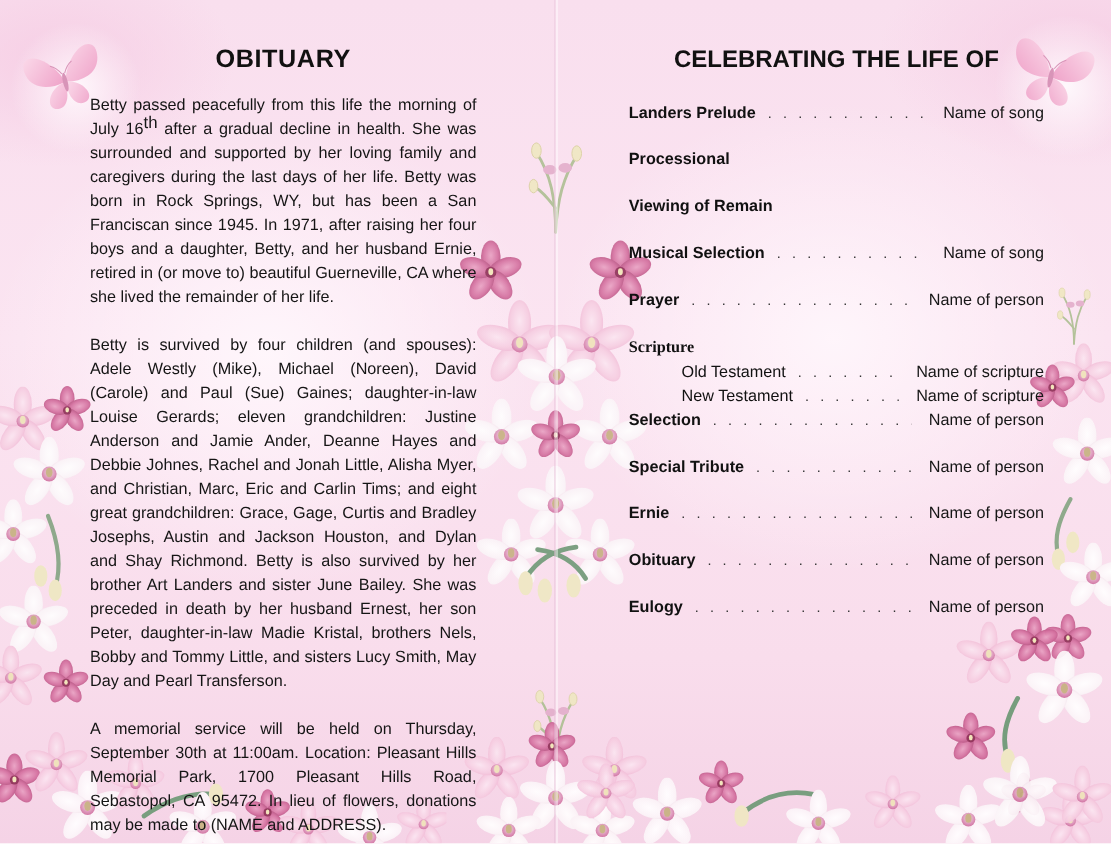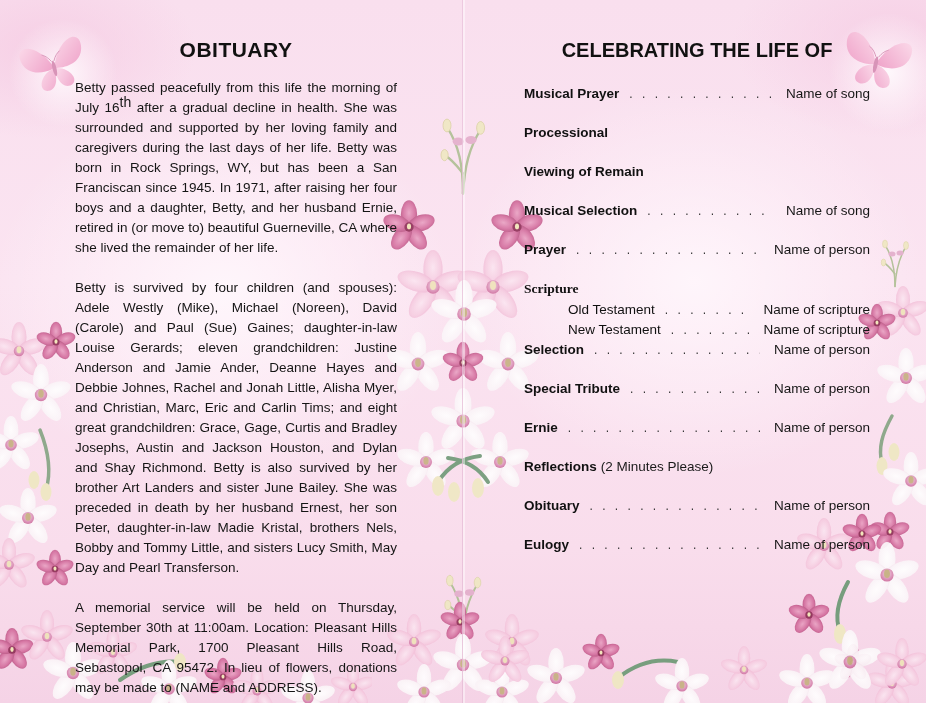--- a/index.html
+++ b/index.html
@@ -287,21 +287,21 @@
     </div>
   </div>
 
   <div class="page-right">
     <div class="celeb-title">
       <div>CELEBRATING THE LIFE OF</div>
     </div>
 
     <div class="program">
       <div class="prow">
-        <span class="lbl">Musical Prayer</span>
+        <span class="lbl">Landers Prelude</span>
         <span class="leader"></span>
         <span class="val">Name of song</span>
       </div>
       <div class="prow">
         <span class="lbl">Processional</span>
       </div>
       <div class="prow">
         <span class="lbl">Viewing of Remain</span>
       </div>
       <div class="prow">
@@ -336,24 +336,20 @@
         <span class="lbl">Special Tribute</span>
         <span class="leader"></span>
         <span class="val">Name of person</span>
       </div>
       <div class="prow">
         <span class="lbl">Ernie</span>
         <span class="leader"></span>
         <span class="val">Name of person</span>
       </div>
       <div class="prow">
-        <span class="lbl">Reflections</span>
-        <span class="suffix">(2 Minutes Please)</span>
-      </div>
-      <div class="prow">
         <span class="lbl">Obituary</span>
         <span class="leader"></span>
         <span class="val">Name of person</span>
       </div>
       <div class="prow">
         <span class="lbl">Eulogy</span>
         <span class="leader"></span>
         <span class="val">Name of person</span>
       </div>
     </div>

